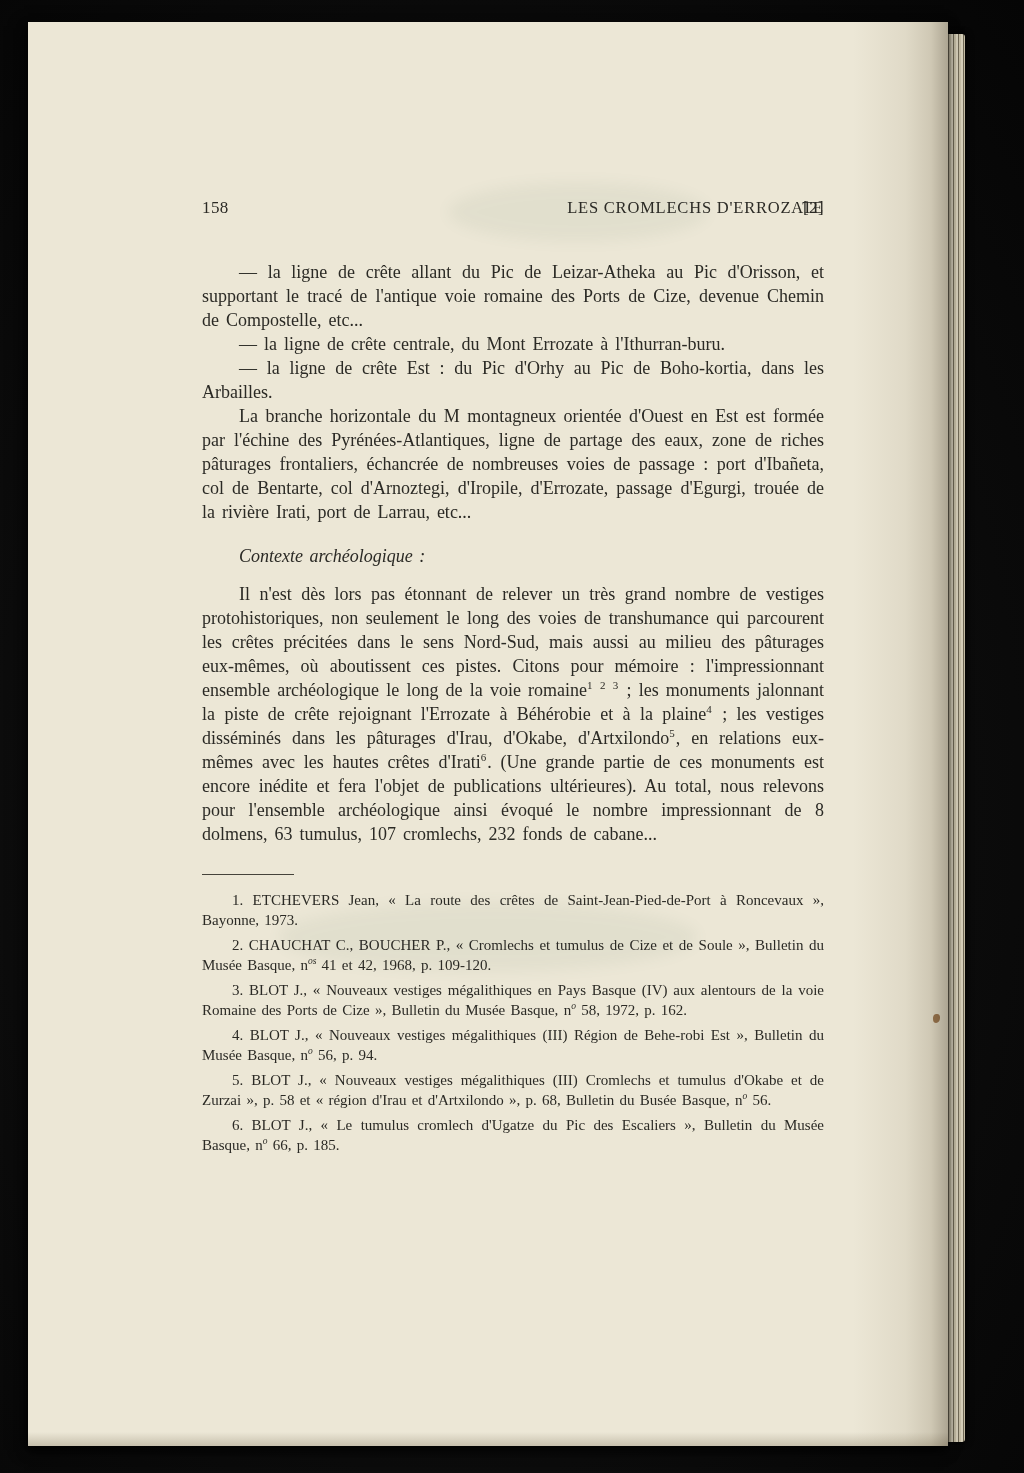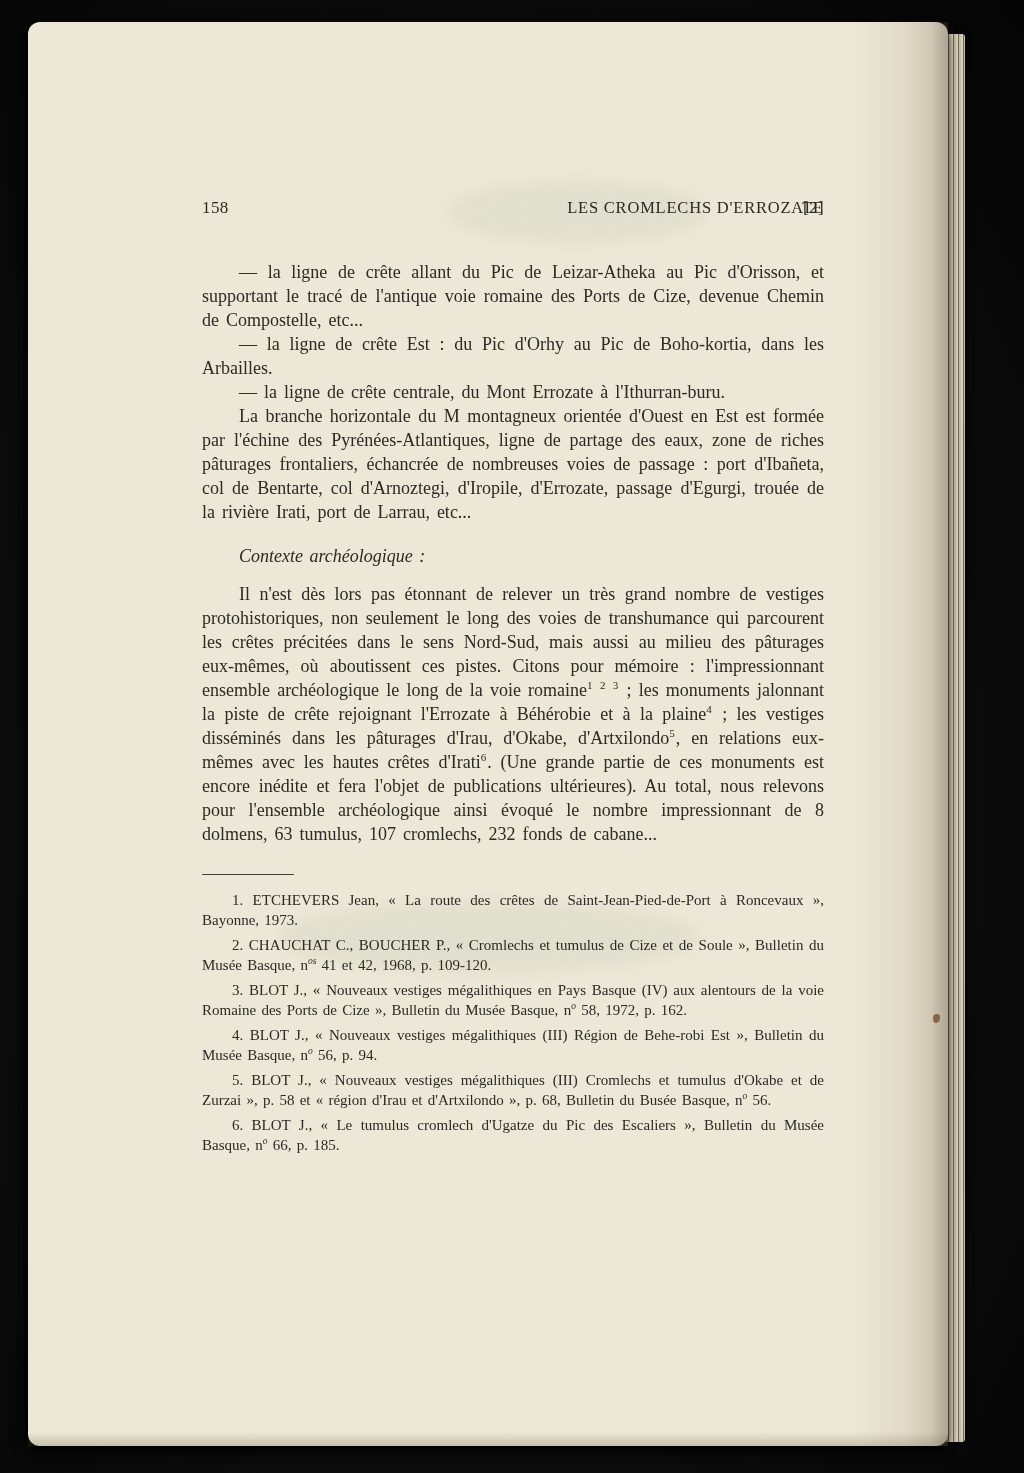--- a/index.html
+++ b/index.html
@@ -23,21 +23,20 @@
       #d6cfba 0px,#d6cfba 2px,
       #a79e85 2px,#3a3529 3px,
       #c4bca4 3px,#c4bca4 5px);
     border-radius:0 3px 3px 0;
     box-shadow:2px 0 6px rgba(0,0,0,.8);
   }
   .page{
     position:absolute;left:28px;top:22px;width:920px;height:1424px;
     background:var(--page-bg);
     box-shadow:-4px 4px 14px rgba(0,0,0,.55), 0 6px 10px rgba(0,0,0,.6);
-    border-radius:12px;
   }
   
   .page::after{
     content:"";position:absolute;top:0;right:0;bottom:0;width:95px;
     background:linear-gradient(to right,
       rgba(0,0,0,0) 0%,
       rgba(118,104,72,.10) 55%,
       rgba(104,90,60,.22) 82%,
       rgba(70,58,36,.38) 100%);
     pointer-events:none;
@@ -100,22 +99,22 @@
     <div class="content">
 
       <div class="page-header">
         <span class="pagenum">158</span>
         <span class="title">LES CROMLECHS D'ERROZATE</span>
         <span class="issue">[2]</span>
       </div>
 
       <div class="body-blocks">
           <p class="para"><span>— la ligne de crête allant du Pic de Leizar-Atheka au Pic d'Orisson, et supportant le tracé de l'antique voie romaine des Ports de Cize, devenue Chemin de Compostelle, etc...</span></p>
+          <p class="para"><span>— la ligne de crête centrale, du Mont Errozate à l'Ithurran-buru.</span></p>
           <p class="para"><span>— la ligne de crête Est : du Pic d'Orhy au Pic de Boho-kortia, dans les Arbailles.</span></p>
-          <p class="para"><span>— la ligne de crête centrale, du Mont Errozate à l'Ithurran-buru.</span></p>
           <p class="para"><span>La branche horizontale du M montagneux orientée d'Ouest en Est est formée par l'échine des Pyrénées-Atlantiques, ligne de partage des eaux, zone de riches pâturages frontaliers, échancrée de nombreuses voies de passage : port d'Ibañeta, col de Bentarte, col d'Arnoztegi, d'Iropile, d'Errozate, passage d'Egurgi, trouée de la rivière Irati, port de Larrau, etc...</span></p>
           <p class="heading"><span class="it">Contexte archéologique :</span></p>
           <p class="para"><span>Il n'est dès lors pas étonnant de relever un très grand nombre de vestiges protohistoriques, non seulement le long des voies de transhumance qui parcourent les crêtes précitées dans le sens Nord-Sud, mais aussi au milieu des pâturages eux-mêmes, où aboutissent ces pistes. Citons pour mémoire : l'impressionnant ensemble archéologique le long de la voie romaine</span><sup>1 2 3</sup><span> ; les monuments jalonnant la piste de crête rejoignant l'Errozate à Béhérobie et à la plaine</span><sup>4</sup><span> ; les vestiges disséminés dans les pâturages d'Irau, d'Okabe, d'Artxilondo</span><sup>5</sup><span>, en relations eux-mêmes avec les hautes crêtes d'Irati</span><sup>6</sup><span>. (Une grande partie de ces monuments est encore inédite et fera l'objet de publications ultérieures). Au total, nous relevons pour l'ensemble archéologique ainsi évoqué le nombre impressionnant de 8 dolmens, 63 tumulus, 107 cromlechs, 232 fonds de cabane...</span></p>
         </div>
 
       <hr class="footnote-rule">
 
       <div class="footnotes">
           <p><span>1. ETCHEVERS Jean, « </span><span class="it">La route des crêtes de Saint-Jean-Pied-de-Port à Roncevaux</span><span> », Bayonne, 1973.</span></p>
           <p><span>2. CHAUCHAT C., BOUCHER P., « Cromlechs et tumulus de Cize et de Soule », </span><span class="it">Bulletin du Musée Basque,</span><span> n</span><sup>os</sup><span> 41 et 42, 1968, p. 109-120.</span></p>

